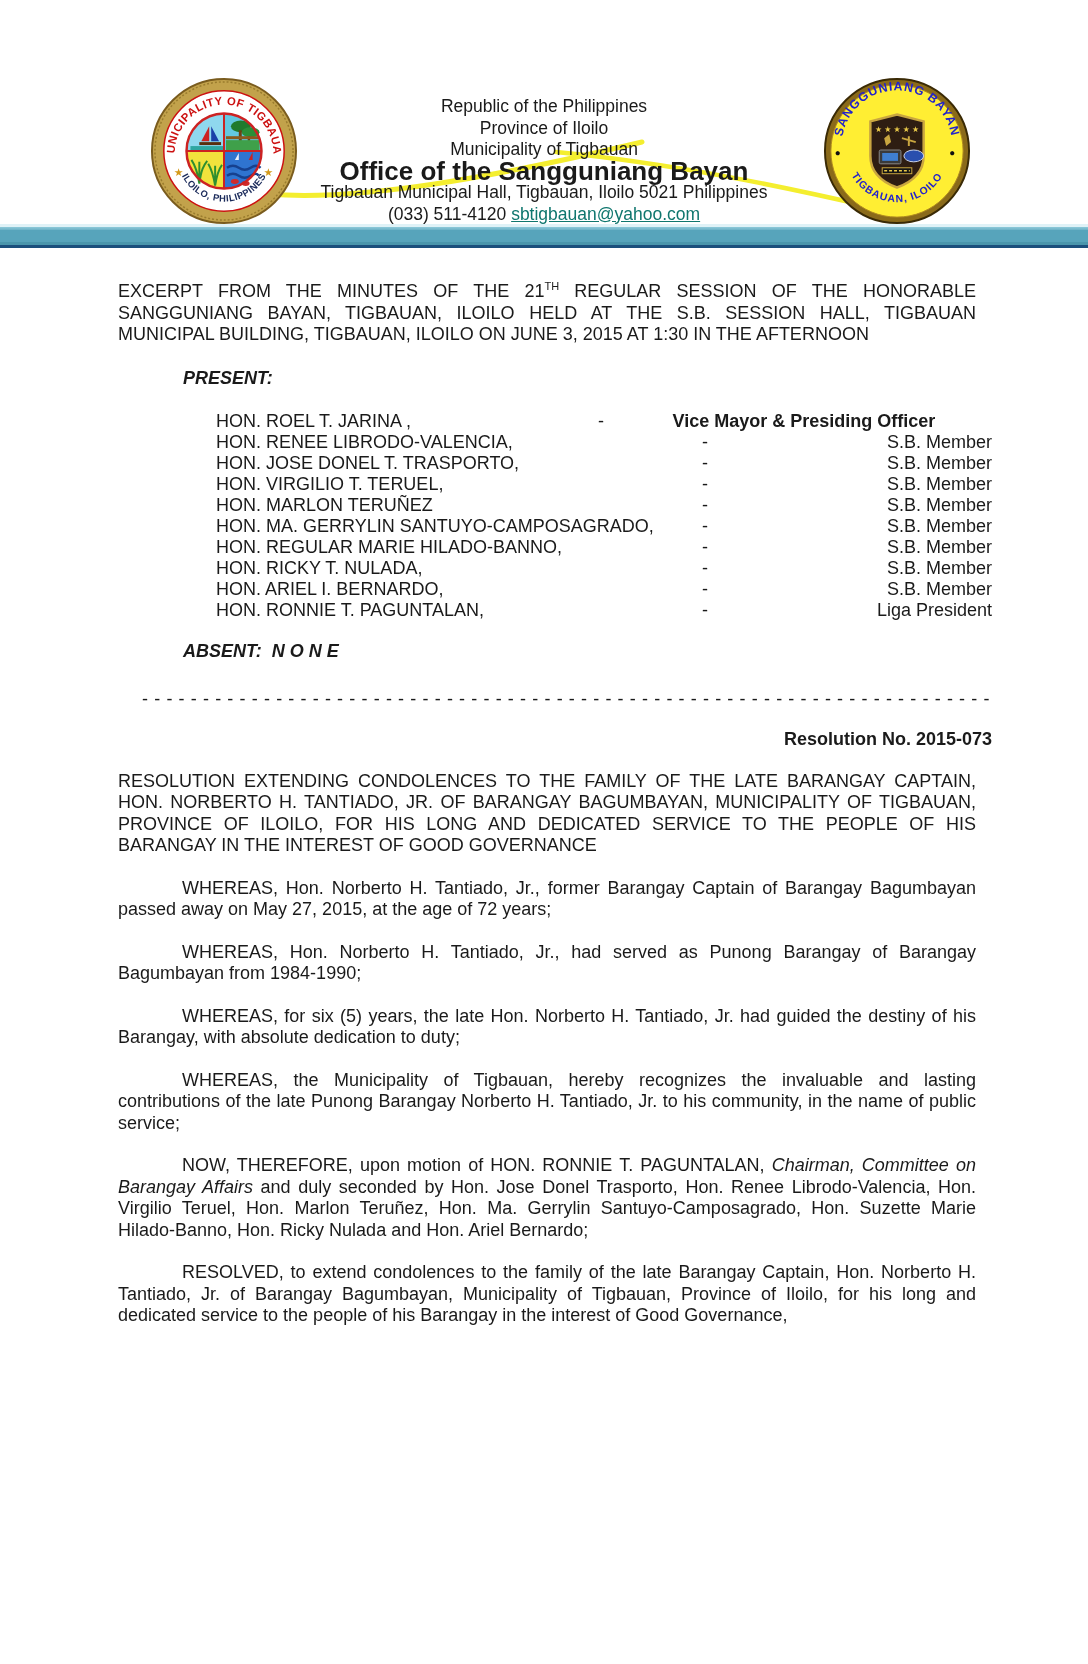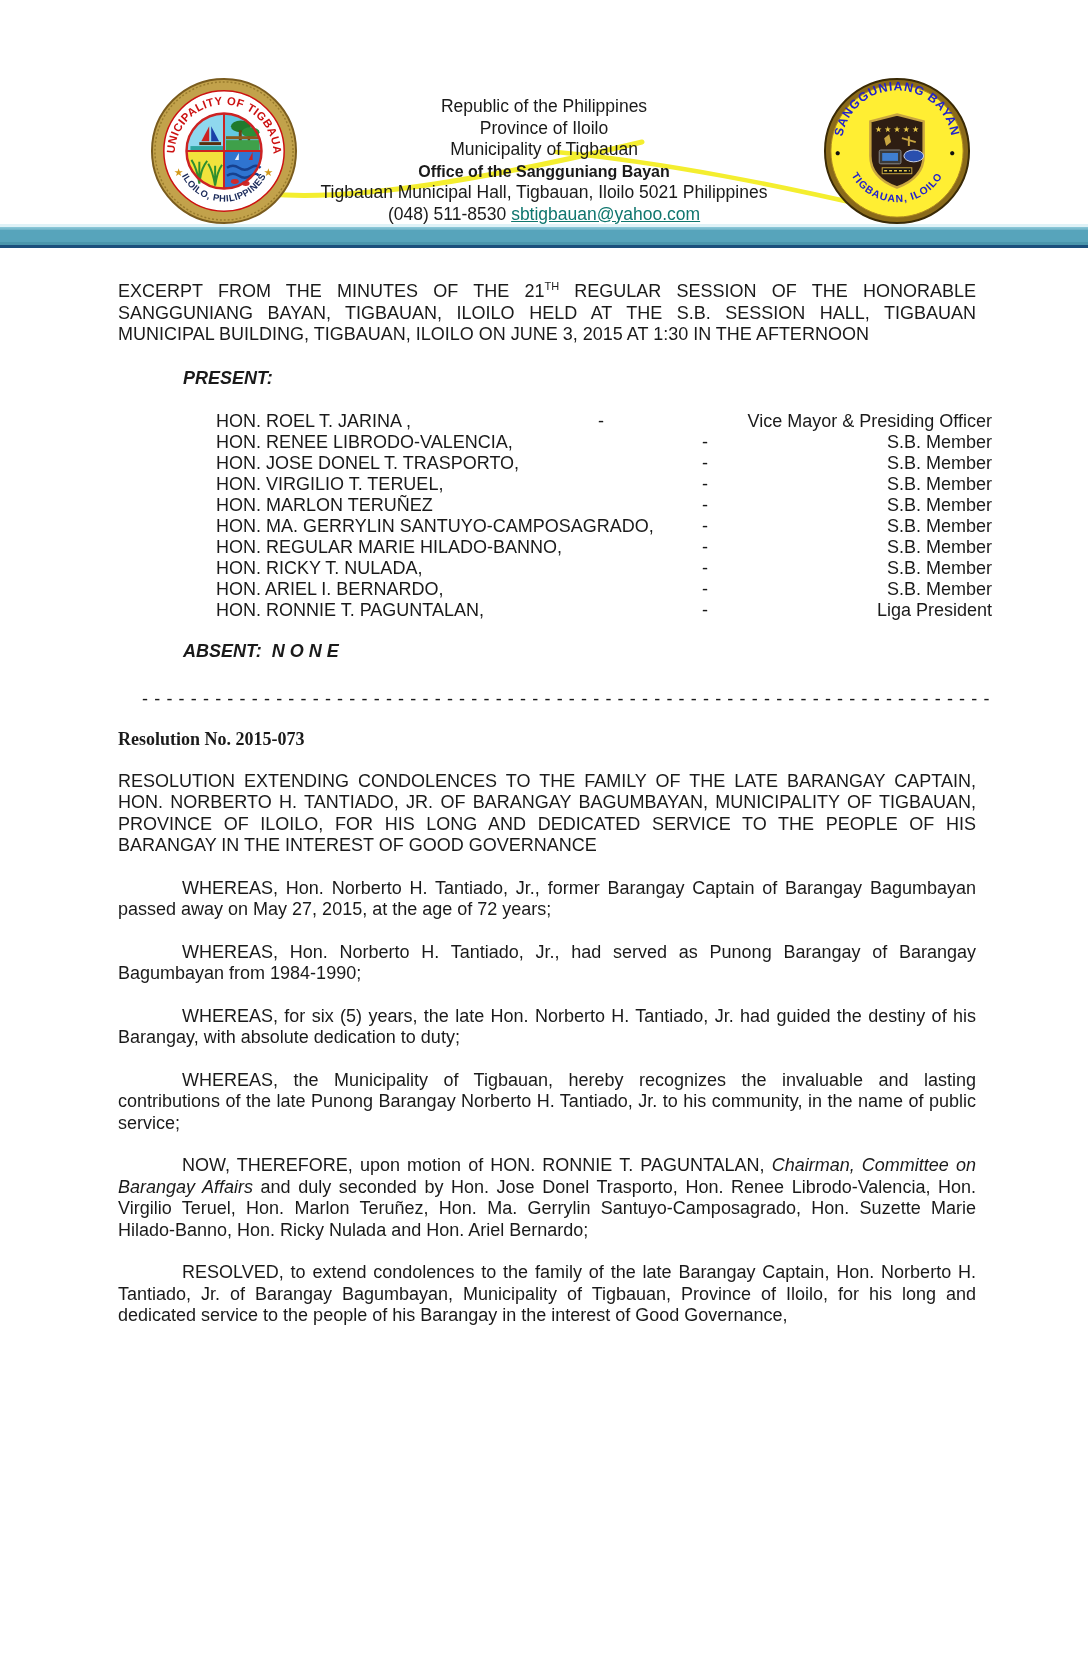--- a/index.html
+++ b/index.html
@@ -17,21 +17,21 @@
   .swoosh{position:absolute;left:0;top:0;width:1088px;height:224px;z-index:0;}
   .seal{position:absolute;top:77px;width:148px;height:148px;z-index:1;}
   .seal-left{left:150px;}
   .seal-right{left:823px;}
   .header-text{
     position:relative;z-index:1;
     padding-top:96px;
     text-align:center;
     font-size:17.5px;line-height:21.5px;
   }
-  .header-text .office{font-weight:bold;font-size:16px;}
+  .header-text .office{font-weight:bold;font-size:26px;}
   .email-link{color:#0f766e;text-decoration:underline;}
   .teal-bar{
     height:24px;width:1088px;
     background:linear-gradient(to bottom,
       #dff2f7 0px,#dff2f7 3px,
       #8ec9d9 3px,#6bb1c6 6px,
       #57a4bb 6px,#57a4bb 18px,
       #4a96ac 18px,#4a96ac 21px,
       #1b4f7c 21px,#1b4f7c 24px);
   }
@@ -42,23 +42,23 @@
   .excerpt sup{font-size:11px;vertical-align:super;line-height:0;}
   .present-label,.absent-line{
     font-weight:bold;font-style:italic;margin:0 0 22px 65px;
   }
   .absent-line{margin-bottom:26px;font-style:italic;}
   .attendance{margin:0 0 20px 98px;line-height:21px;}
   .att-row{display:grid;grid-template-columns:474px 30px 1fr;white-space:nowrap;}
   .att-row.first{grid-template-columns:370px 30px 1fr;}
   .att-dash{text-align:center;}
   .att-role{text-align:right;}
-  .att-row.first .att-role{text-align:right;}
+  .att-row.first .att-role{text-align:center;font-weight:bold;}
   .separator{margin:0 0 19px 24px;white-space:nowrap;overflow:hidden;letter-spacing:0.6px;}
-  .res-no{text-align:left;font-weight:bold;margin:12px 0 20px 0;font-family:Liberation Serif, serif;}
+  .res-no{text-align:right;font-weight:bold;margin:12px 0 20px 0;}
   .indent{text-indent:64px;}
   .it{font-style:italic;}
 </style>
 </head>
 <body>
 
 <div class="page">
 
   <div class="header">
 
@@ -141,21 +141,21 @@
         <textPath href="#rsBot" startOffset="50%" text-anchor="middle">TIGBAUAN, ILOILO</textPath>
       </text>
     </svg>
 
     <div class="header-text">
       <div>Republic of the Philippines</div>
       <div>Province of Iloilo</div>
       <div>Municipality of Tigbauan</div>
       <div class="office">Office of the Sangguniang Bayan</div>
       <div>Tigbauan Municipal Hall, Tigbauan, Iloilo 5021 Philippines</div>
-      <div><span>(048) 511-8530 </span><a href="#" class="email-link">sbtigbauan@yahoo.com</a></div>
+      <div><span>(033) 511-4120 </span><a href="#" class="email-link">sbtigbauan@yahoo.com</a></div>
     </div>
   </div>
 
   <div class="teal-bar"></div>
 
   <div class="doc-body">
 
     <p class="para excerpt"><span>EXCERPT FROM THE MINUTES OF THE 21</span><sup>TH</sup><span> REGULAR SESSION OF THE HONORABLE SANGGUNIANG BAYAN, TIGBAUAN, ILOILO HELD AT THE S.B. SESSION HALL, TIGBAUAN MUNICIPAL BUILDING, TIGBAUAN, ILOILO ON JUNE 3, 2015 AT 1:30 IN THE AFTERNOON</span></p>
 
     <div class="present-label">PRESENT:</div>

